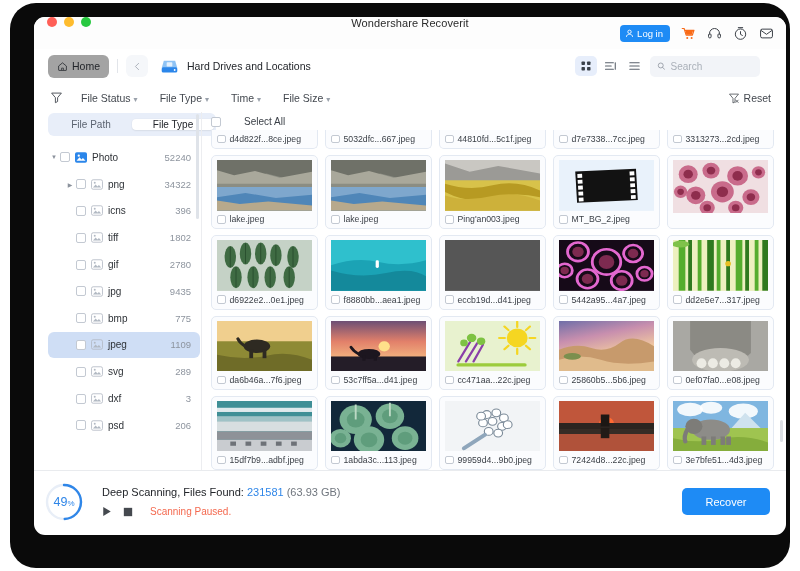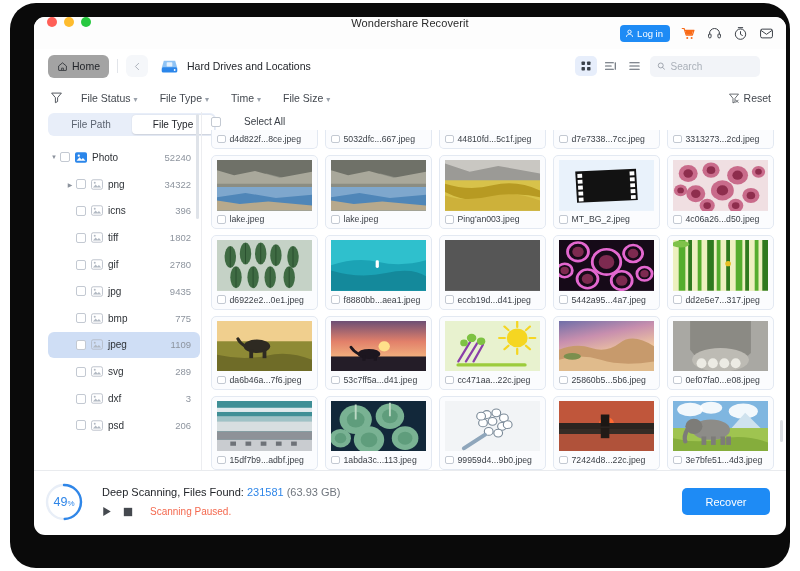--- a/index.html
+++ b/index.html
@@ -107,21 +107,21 @@
     font-size: 10.5px; color: #43484f; cursor: pointer;
   }
   
   .body { display: flex; height: 358px; }
   .sidebar {
     width: 167px; padding: 0 0 0 14px;
     position: relative;
   }
   .segmented {
     display: flex; background: #e8eef9; border-radius: 6px;
-    padding: 2px; width: 168px; height: 23px; margin-top: 1px;
+    padding: 2px; width: 168px; height: 23px; margin-top: 1px; align-items: center;
   }
   .seg {
     flex: 1; display: flex; align-items: center; justify-content: center;
     font-size: 10px; border-radius: 4px; cursor: pointer; color: #5b6370;
   }
   .seg.active { background: #ffffff; color: #22252a; box-shadow: 0 0.5px 1.5px rgba(0,0,0,.12); }
   .tree { margin-top: 8px; position: relative; height: 312px; }
   .treerow {
     display: flex; align-items: center; height: 26.8px;
     border-radius: 6px; cursor: pointer; padding-right: 9px;
@@ -623,24 +623,20 @@
                   <circle cx="36" cy="54" r="8" fill="#c2577b" opacity=".85"></circle>
                   <circle cx="36" cy="54" r="4" fill="#8e2d4d"></circle>
                   <circle cx="66" cy="54" r="8" fill="#c2577b" opacity=".85"></circle>
                   <circle cx="66" cy="54" r="4" fill="#8e2d4d"></circle>
                   <circle cx="90" cy="14" r="7" fill="#c2577b" opacity=".85"></circle>
                   <circle cx="90" cy="14" r="3.5" fill="#8e2d4d"></circle>
                   <circle cx="8" cy="36" r="7" fill="#c2577b" opacity=".85"></circle>
                   <circle cx="8" cy="36" r="3.5" fill="#8e2d4d"></circle>
                 </svg>
               </div>
-              <div class="cap">
-                <span class="cbx-s"></span>
-                <span>4c06a26...d50.jpeg</span>
-              </div>
             </div>
             <div class="cell">
               <div class="thumb">
                 <svg width="100%" height="100%" viewBox="0 0 100 60" preserveAspectRatio="none">
                   <rect width="100" height="60" fill="#c5d2c6"></rect>
                   <rect width="100" height="60" fill="#c5d2c6"></rect>
                   <ellipse cx="14" cy="20" rx="6" ry="13" fill="#3f6b43"></ellipse>
                   <path d="M14 8v24" stroke="#254a2a" stroke-width="0.9"></path>
                   <ellipse cx="30" cy="16" rx="6" ry="13" fill="#3f6b43"></ellipse>
                   <path d="M30 4v24" stroke="#254a2a" stroke-width="0.9"></path>

